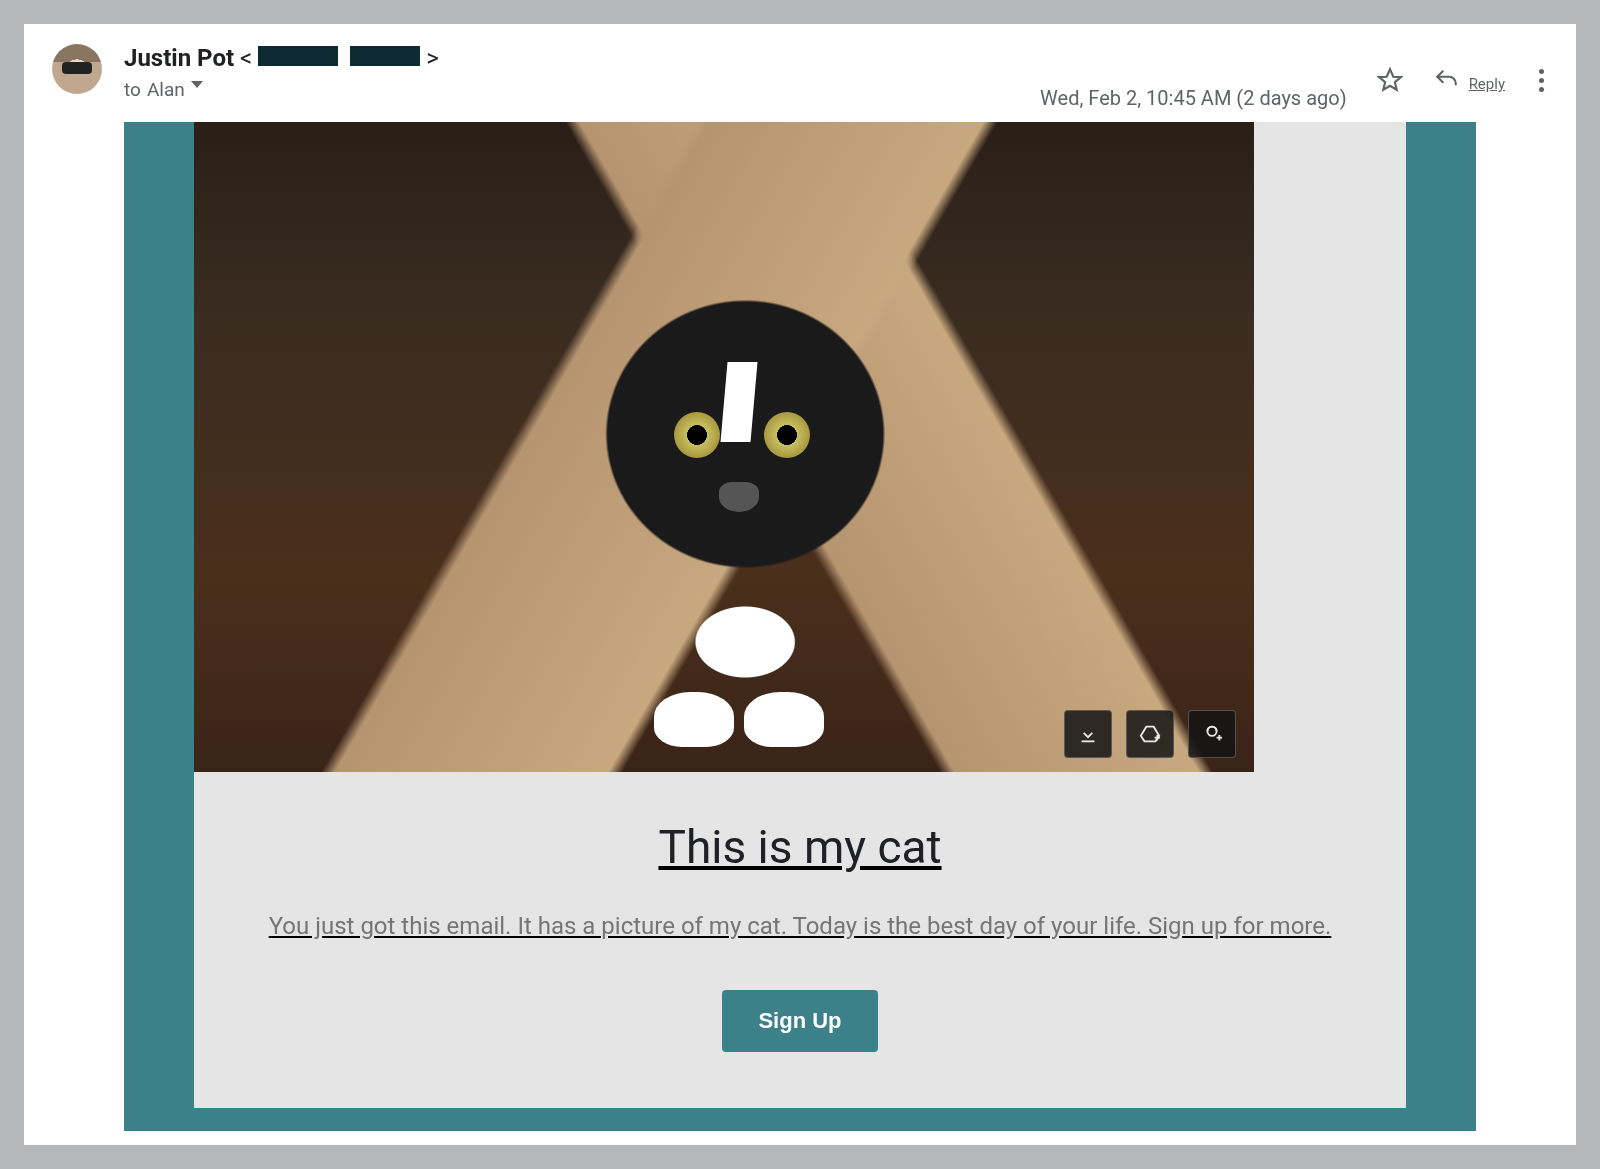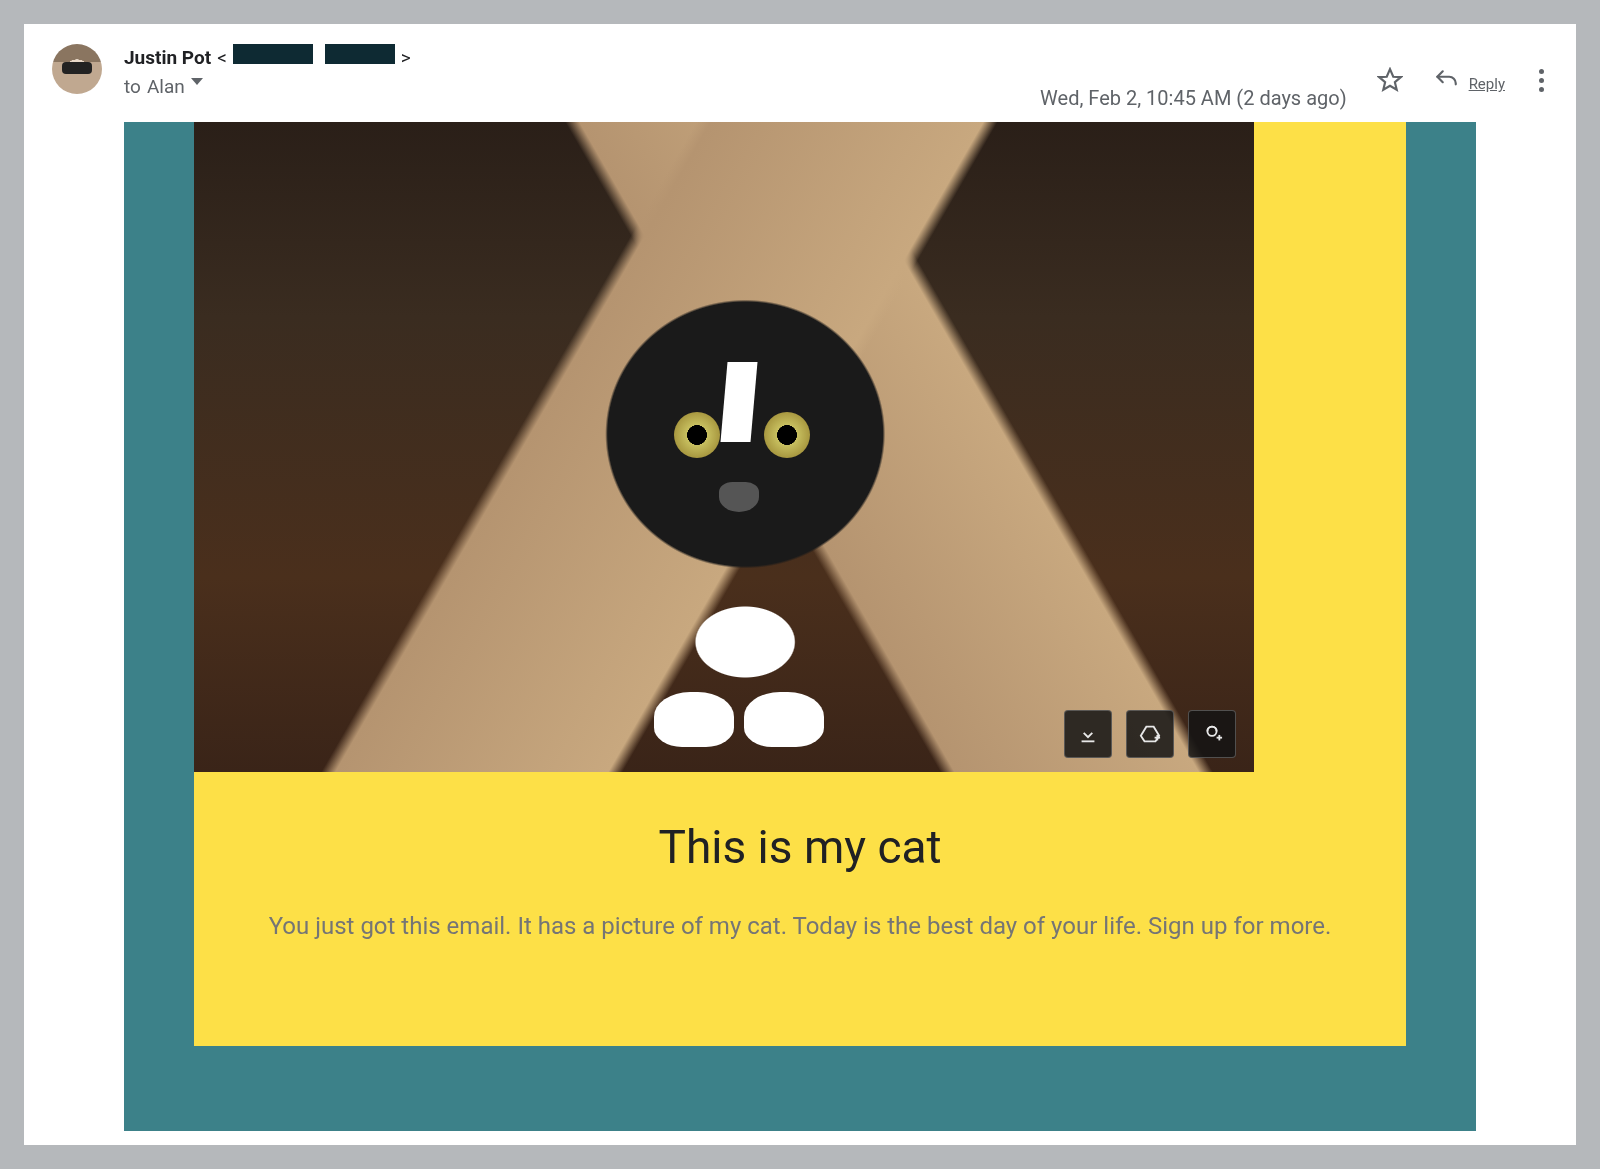--- a/index.html
+++ b/index.html
@@ -39,21 +39,21 @@
     left:10px; top:18px;
     width:30px; height:12px;
     background:#222;
     border-radius:4px;
   }
   .sender-block { flex: 1; }
   .sender-line {
     display:flex;
     align-items: baseline;
     gap:6px;
-    font-size: 19px;
+    font-size: 24px;
     color:#202124;
   }
   .sender-name { font-weight:700; }
   .sender-angle { color:#202124; }
   .redact {
     display:inline-block;
     width:80px; height:20px;
     background:#0e2a33;
     vertical-align:middle;
   }
@@ -97,24 +97,25 @@
 
   .email-body-wrap {
     background:#3c8189;
     margin: 0 100px;
     width: 1352px;
     height: 1009px;
     padding-top:0;
     position:relative;
   }
   .content-card {
-    background:#fde047;
+    background:#e5e5e5;
     width:1212px;
     margin:0 auto;
     position:relative;
+    text-decoration:underline;
   }
   .hero-img {
     width:1060px;
     height:650px;
     position:relative;
     background:
       radial-gradient(ellipse 140px 100px at 52% 80%, #fff 0%, #fff 35%, transparent 36%),
       radial-gradient(ellipse 250px 240px at 52% 48%, #1a1a1a 0%, #1a1a1a 55%, transparent 56%),
       linear-gradient(120deg, transparent 35%, #b59470 36%, #c8a87f 55%, transparent 56%),
       linear-gradient(60deg, transparent 52%, #b59470 53%, #c8a87f 70%, transparent 71%),
@@ -280,18 +281,19 @@
                 <line x1="17" y1="16" x2="23" y2="16"></line>
                 <line x1="20" y1="13" x2="20" y2="19"></line>
               </svg>
           </div>
         </div>
       </div>
 
       <div class="content-text">
         <h1 class="content-title">This is my cat</h1>
         <p class="content-body">You just got this email. It has a picture of my cat. Today is the best day of your life. Sign up for more.</p>
+        <button class="signup-btn">Sign Up</button>
       </div>
 
     </div>
   </div>
 
 </div>
 
 </body></html>

